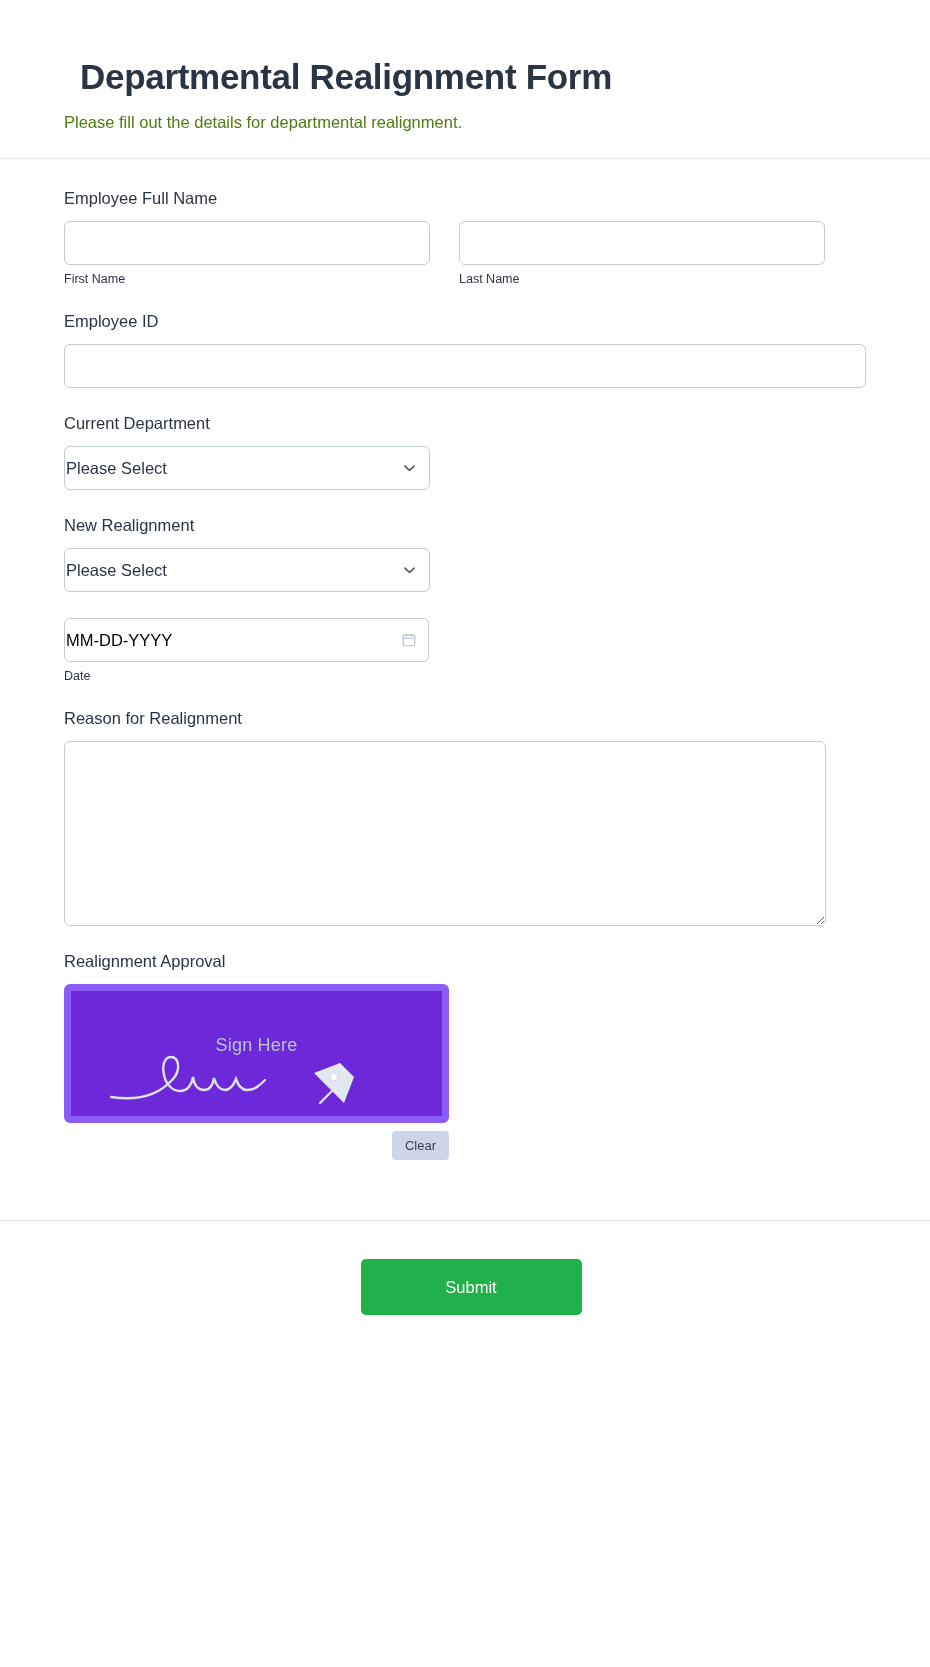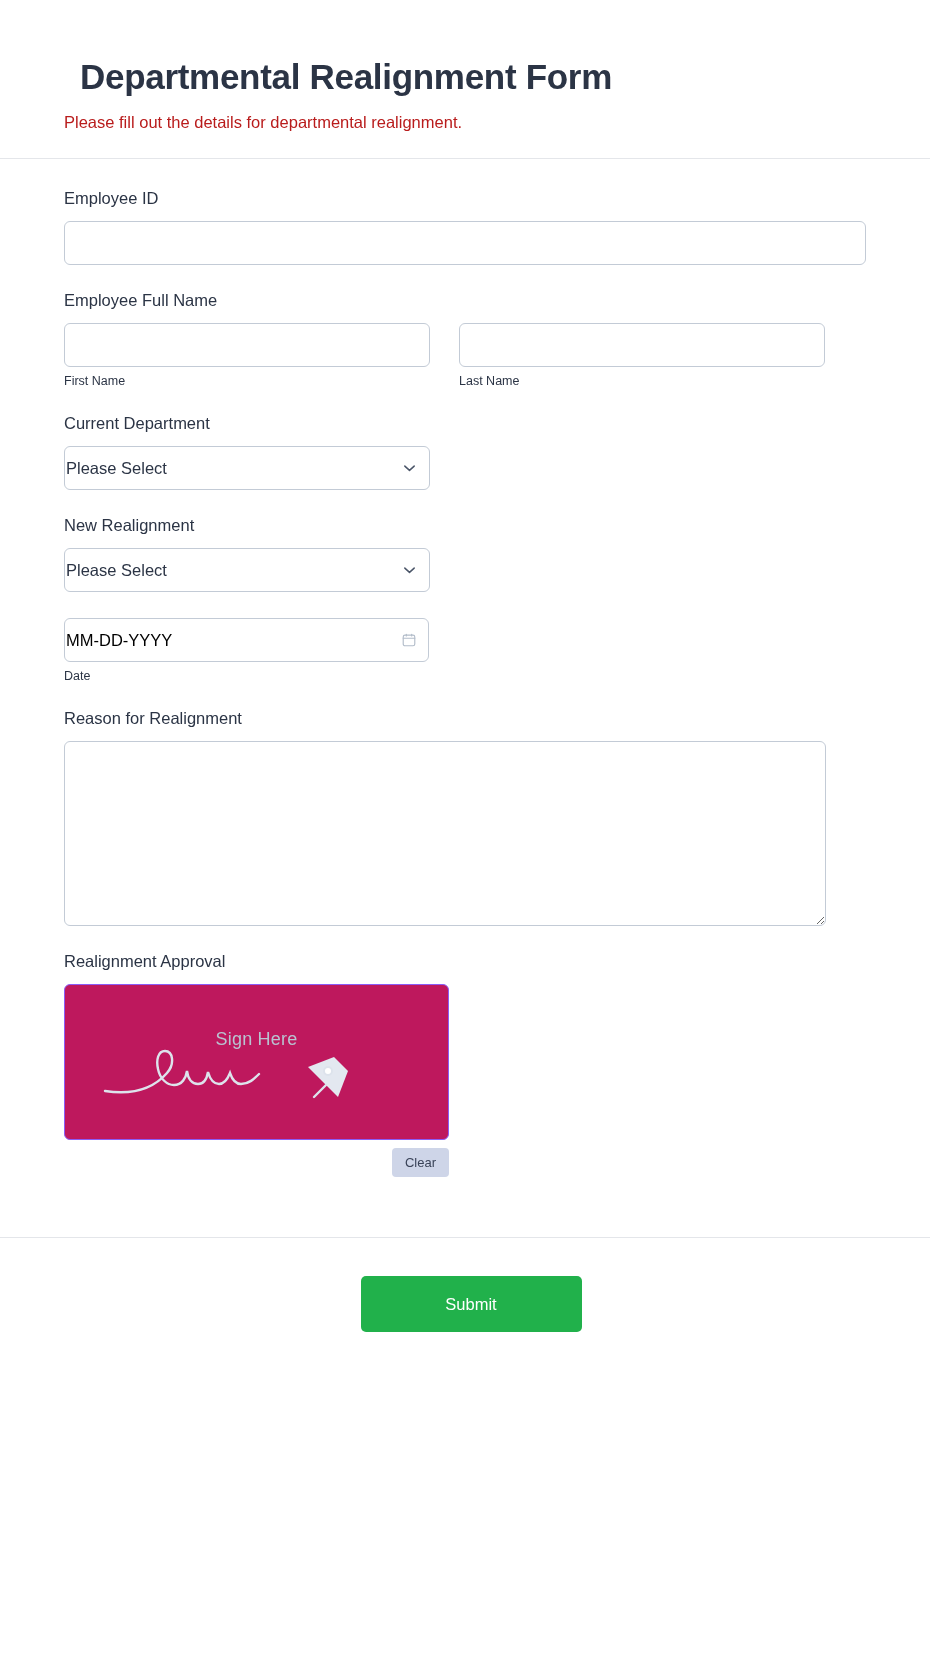--- a/index.html
+++ b/index.html
@@ -26,21 +26,21 @@
     margin: 16px;
     font-size: 35px;
     line-height: 1.18;
     font-weight: bold;
     color: #2b3445;
     letter-spacing: -0.3px;
   }
   .form-subtitle {
     margin: 10px 0 0 0;
     font-size: 16.5px;
-    color: #b91c1c;
+    color: #4d7c0f;
     font-weight: 400;
   }
 
   
   .form-body {
     padding: 30px 64px 0 64px;
   }
   .field-block {
     padding-bottom: 26px;
   }
@@ -129,24 +129,24 @@
     color: #2b3445;
     padding: 10px 12px;
     outline: none;
     font-family: "Liberation Sans", sans-serif;
     display: block;
   }
 
   
   .sig-pad {
     width: 385px;
-    height: 156px;
-    border: 1px solid #8b5cf6;
+    height: 139px;
+    border: 7px solid #8b5cf6;
     border-radius: 6px;
-    background: #be185d;
+    background: #6d28d9;
     position: relative;
     overflow: hidden;
   }
   .sig-hint {
     position: absolute;
     left: 0; right: 0;
     top: 44px;
     text-align: center;
     font-size: 18px;
     color: #b9c3d1;
@@ -198,38 +198,38 @@
 <body>
 
 <div class="page">
 
   <div class="form-header">
     <h1 class="form-title">Departmental Realignment Form</h1>
     <p class="form-subtitle">Please fill out the details for departmental realignment.</p>
   </div>
 
   <div class="form-body">
-
-    <div class="field-block">
-      <div class="field-label">Employee ID</div>
-      <input class="text-input w-365" type="text" placeholder="" style="">
-    </div>
 
     <div class="field-block">
       <div class="field-label">Employee Full Name</div>
       <div class="row-two">
         <div class="col">
           <input class="text-input" type="text" placeholder="" style="">
           <div class="sub-label">First Name</div>
         </div>
         <div class="col">
           <input class="text-input" type="text" placeholder="" style="">
           <div class="sub-label">Last Name</div>
         </div>
       </div>
+    </div>
+
+    <div class="field-block">
+      <div class="field-label">Employee ID</div>
+      <input class="text-input w-365" type="text" placeholder="" style="">
     </div>
 
     <div class="field-block">
       <div class="field-label">Current Department</div>
       <div class="select-wrap">
         <div class="select-box">Please Select</div>
         <span class="chevron">
           <svg width="15" height="15" viewBox="0 0 16 16" fill="none" stroke="#4a5568" stroke-width="1.6" stroke-linecap="round" stroke-linejoin="round">
               <path d="M3 6l5 4.5L13 6"></path>
             </svg>

